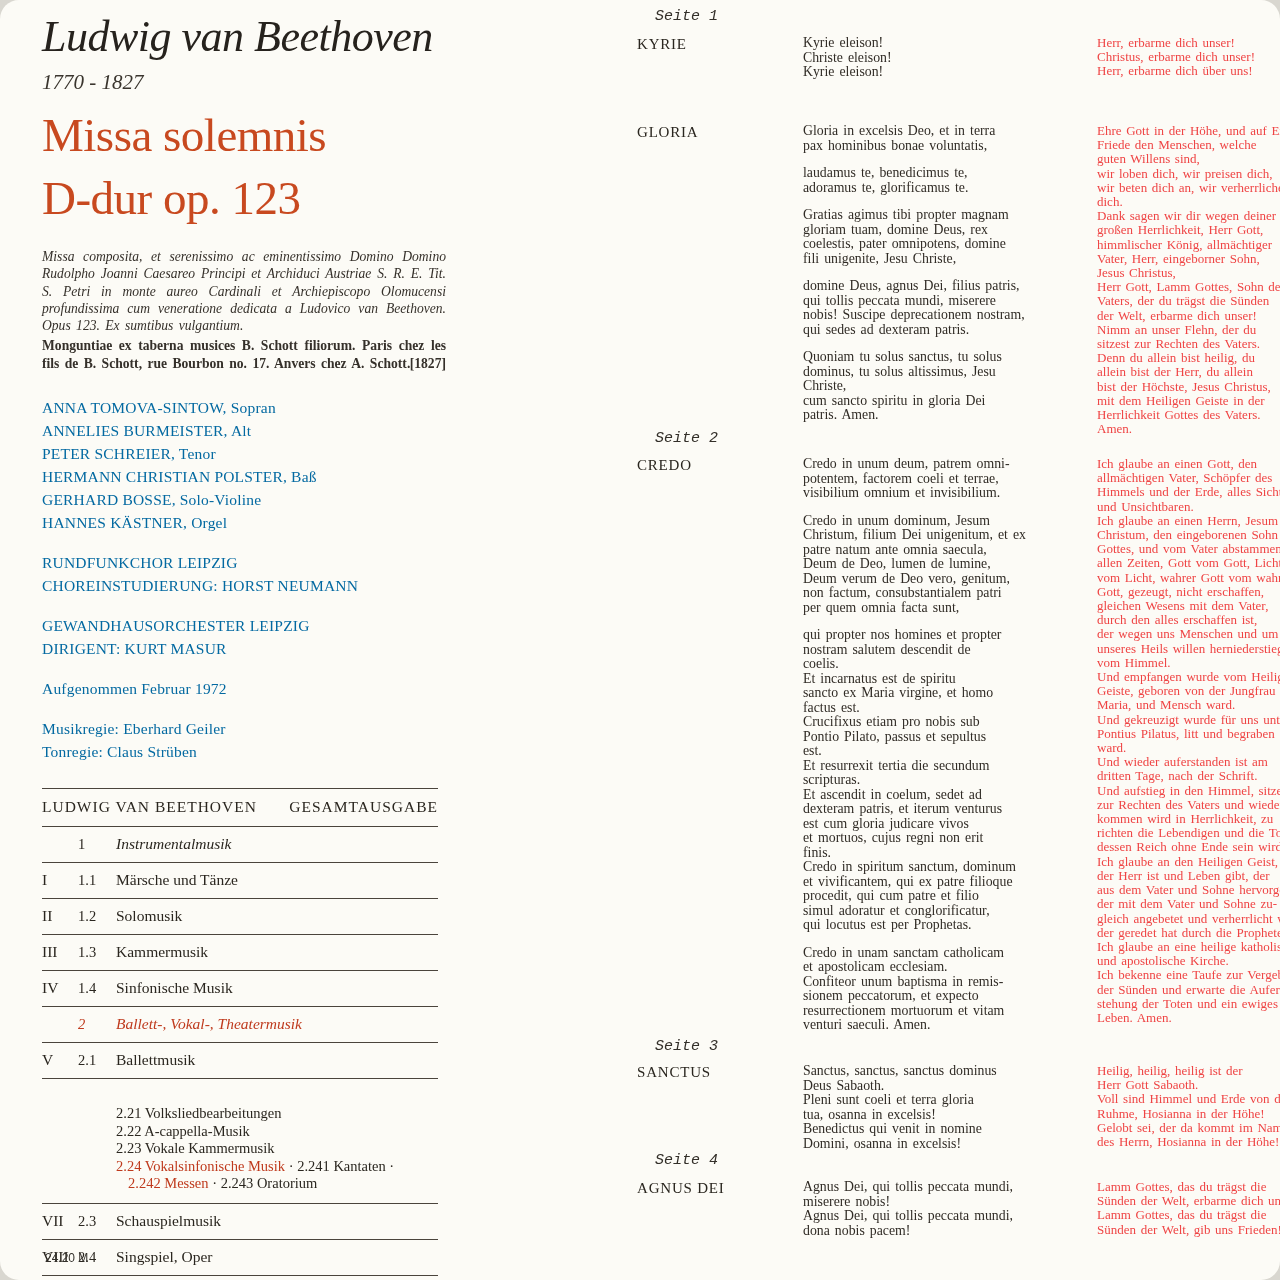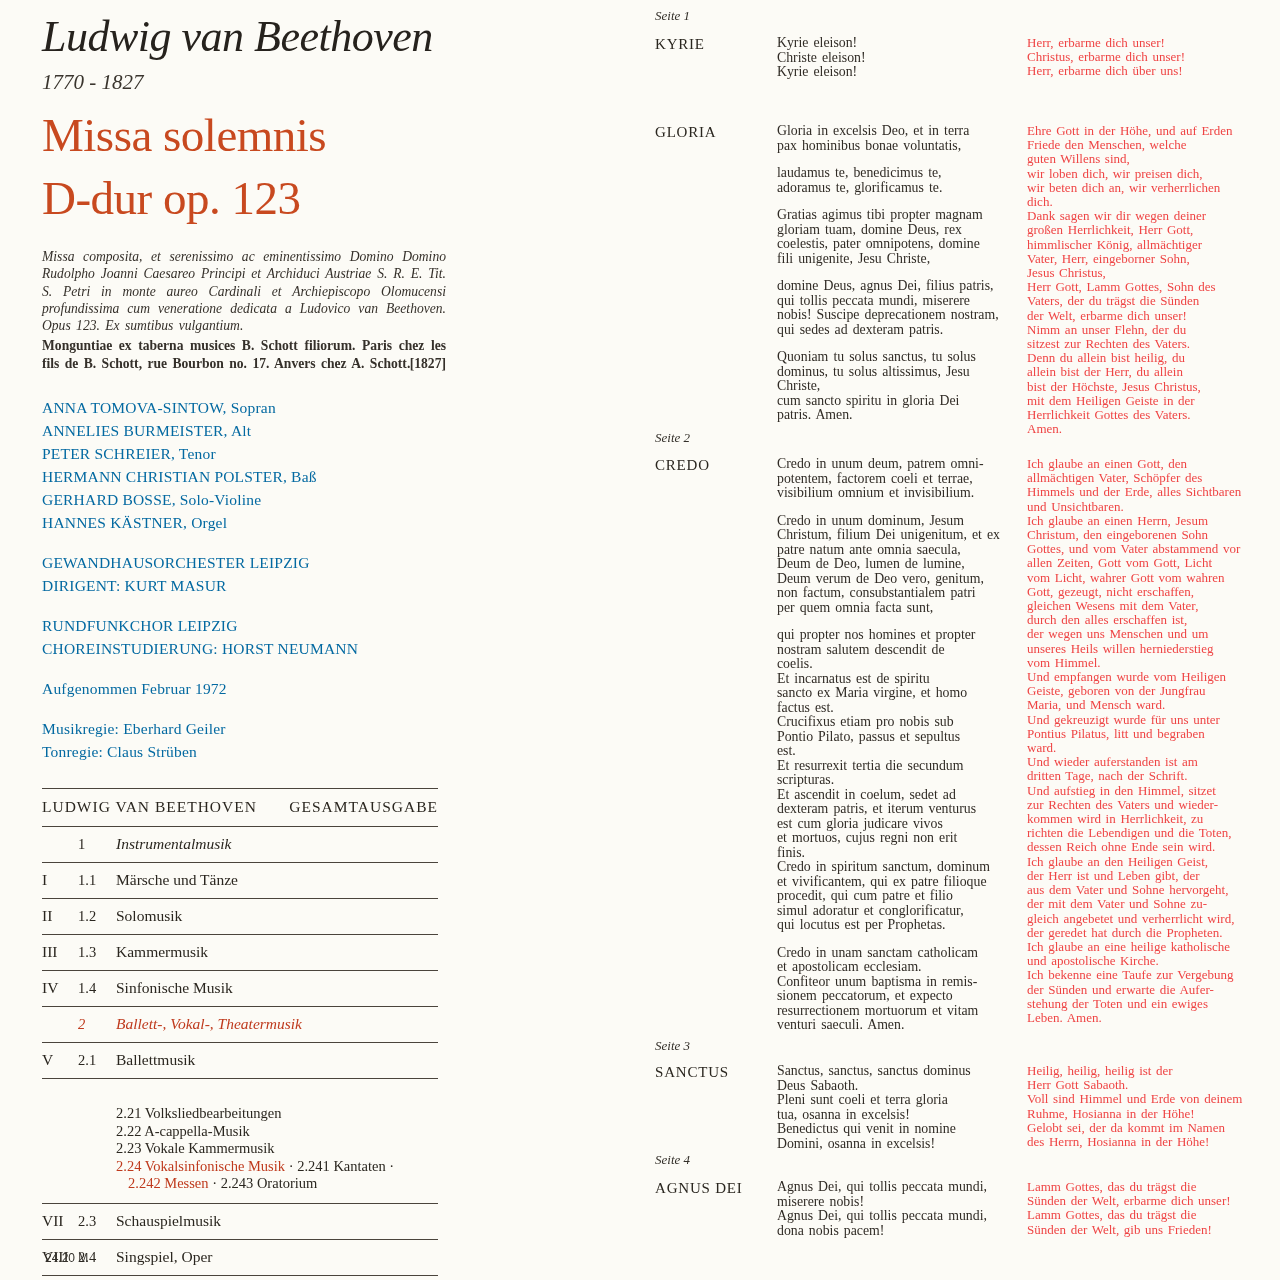--- a/index.html
+++ b/index.html
@@ -1,19 +1,19 @@
 <!DOCTYPE html>
 <html style="--paper: #fcfbf6; --ink: #2e2a24; --accent: #c8491f; --accent2: #bf3a1d;"><head>
 <meta charset="utf-8">
 <style>
   html,body{margin:0;padding:0;}
   body{background:#d9d7d0;font-family:"Liberation Serif","DejaVu Serif",serif;}
   .page{
     position:relative;width:1280px;height:1280px;margin:0 auto;
-    background:var(--paper,#fcfbf6);color:var(--ink,#2e2a24);overflow:hidden;
+    background:var(--paper,#fcfbf6);color:var(--ink,#2e2a24);overflow:hidden;border-radius:19px;
   }
   .pre{white-space:pre-line;}
 
   
   .brand{position:absolute;left:42px;top:12px;width:420px;}
   .composer{font-style:italic;font-size:44px;line-height:50px;letter-spacing:-0.5px;color:#26221d;}
   .dates{font-style:italic;font-size:21px;margin-top:8px;color:#3a352e;}
 
   .work-title{
     position:absolute;left:42px;top:104px;width:430px;
@@ -44,24 +44,24 @@
   .it{font-style:italic;}
   .red{color:var(--accent2,#bf3a1d);}
   .cat-sub{padding:26px 0 10px 74px;border-bottom:1px solid #4a443c;font-size:14.5px;line-height:17.6px;}
   .cat-sub .indent{margin-left:12px;}
   .cat-code{
     position:absolute;left:45px;top:1251px;
     font-family:"Liberation Sans","DejaVu Sans",sans-serif;font-size:12px;color:#33302b;
   }
 
   
-  .seite{position:absolute;left:655px;font-style:italic;font-size:13px;color:#332f29;}
+  .seite{position:absolute;left:655px;font-style:italic;font-size:15px;color:#332f29;font-family:Liberation Mono, monospace;}
   .section{
-    position:absolute;left:655px;width:625px;
-    display:grid;grid-template-columns:122px 250px 253px;align-items:start;
+    position:absolute;left:637px;width:625px;
+    display:grid;grid-template-columns:122px 250px 253px;align-items:start;gap:44px;
   }
   .sec-title{font-size:15px;letter-spacing:0.8px;color:#2a261f;}
   .latin{font-size:13.8px;line-height:14.5px;word-spacing:1.6px;color:#302b25;}
   .latin p{margin:0 0 13px;}
   .latin p:last-child{margin-bottom:0;}
   .german{font-size:13px;line-height:14.2px;word-spacing:1.4px;color:#ef4444;}
 </style>
 </head>
 <body>
 
@@ -83,24 +83,24 @@
     </div>
   </div>
 
   <div class="credits">
     <div class="soloist">ANNA TOMOVA-SINTOW, Sopran</div>
     <div class="soloist">ANNELIES BURMEISTER, Alt</div>
     <div class="soloist">PETER SCHREIER, Tenor</div>
     <div class="soloist">HERMANN CHRISTIAN POLSTER, Baß</div>
     <div class="soloist">GERHARD BOSSE, Solo-Violine</div>
     <div class="soloist">HANNES KÄSTNER, Orgel</div>
+    <div class="grp pre">RUNDFUNKCHOR LEIPZIG
+CHOREINSTUDIERUNG: HORST NEUMANN</div>
     <div class="grp pre">GEWANDHAUSORCHESTER LEIPZIG
 DIRIGENT: KURT MASUR</div>
-    <div class="grp pre">RUNDFUNKCHOR LEIPZIG
-CHOREINSTUDIERUNG: HORST NEUMANN</div>
     <div class="grp">Aufgenommen Februar 1972</div>
     <div class="grp pre">Musikregie: Eberhard Geiler
 Tonregie: Claus Strüben</div>
   </div>
 
   <div class="catalog">
     <div class="cat-header">
       <span>LUDWIG VAN BEETHOVEN</span>
       <span>GESAMTAUSGABE</span>
     </div>

